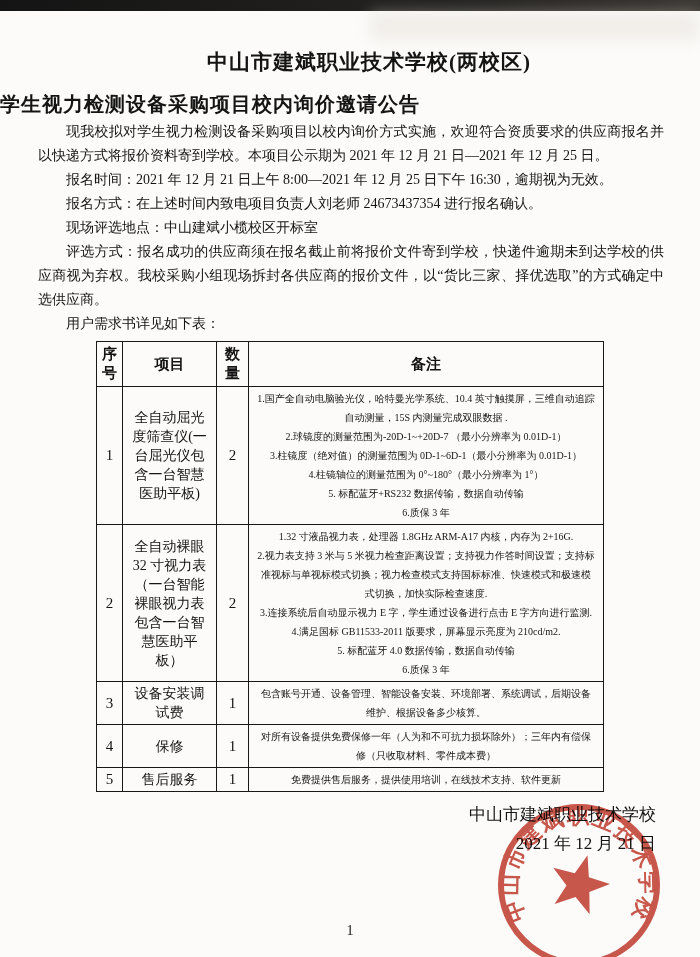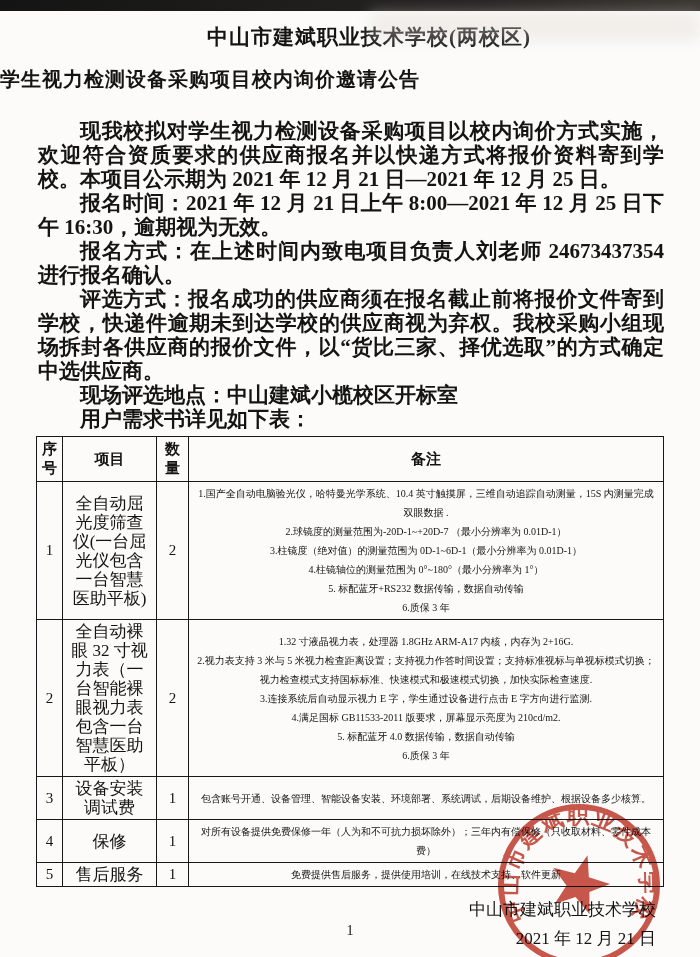--- a/index.html
+++ b/index.html
@@ -14,49 +14,49 @@
   }
   .scan-band {
     position:absolute; top:0; left:0; width:100%; height:11px;
     background:linear-gradient(to right,#141414,#262422 70%,#3a3632);
   }
   .scan-smudge {
     position:absolute; top:11px; right:0; width:330px; height:30px;
     background:#ded8d0; opacity:.35; filter:blur(7px);
   }
   h1.title1 {
-    margin:23px 0 0; text-align:center;
+    margin:48px 0 0; text-align:center;
     font-size:21px; font-weight:bold; letter-spacing:1px;padding-left:38px;
   }
   h2.title2 {
     margin:15px 0 0; text-align:left;
     font-size:20px; font-weight:bold; letter-spacing:1px;
   }
   .paras {
-    margin:26px 36px 0 38px;
-    font-size:21px; line-height:24px; text-align:justify;font-weight:bold;
+    margin:2px 36px 0 38px;
+    font-size:14px; line-height:24px; text-align:justify;
   }
   .paras p { margin:0; text-indent:2em; }
   table.req {
     border-collapse:collapse; table-layout:fixed;
-    margin:5px auto 0; width:628px;
+    margin:5px auto 0; width:508px;
     background:transparent;
   }
   table.req th, table.req td {
     border:1.6px solid #181818;
     font-weight:normal;
   }
   table.req th {
     font-size:15px; font-weight:bold; line-height:19px;
     padding:3px 1px; text-align:center; vertical-align:middle;
   }
   td.c-no, td.c-qty { text-align:center; vertical-align:middle; font-size:15px; }
   td.c-item {
     text-align:center; vertical-align:middle;
-    font-size:17px; line-height:19px; padding:2px 5px;
+    font-size:14px; line-height:19px; padding:2px 5px;
   }
   td.c-remark { padding:2px 8px; vertical-align:middle; }
   td.c-remark div { font-size:10px; line-height:19px; text-align:center; }
   .sig {
     margin-top:8px; text-align:right; padding-right:44px;
     font-size:17px; line-height:29px;
   }
   .pageno {
     position:absolute; bottom:18px; left:0; width:100%;
     text-align:center; font-size:14px;
@@ -76,22 +76,22 @@
   <div class="scan-band"></div>
   <div class="scan-smudge"></div>
 
   <h1 class="title1">中山市建斌职业技术学校(两校区)</h1>
   <h2 class="title2">学生视力检测设备采购项目校内询价邀请公告</h2>
 
   <div class="paras" id="paras">
       <p>现我校拟对学生视力检测设备采购项目以校内询价方式实施，欢迎符合资质要求的供应商报名并以快递方式将报价资料寄到学校。本项目公示期为 2021 年 12 月 21 日—2021 年 12 月 25 日。</p>
       <p>报名时间：2021 年 12 月 21 日上午 8:00—2021 年 12 月 25 日下午 16:30，逾期视为无效。</p>
       <p>报名方式：在上述时间内致电项目负责人刘老师 24673437354 进行报名确认。</p>
+      <p>现场评选地点：中山建斌小榄校区开标室</p>
       <p>评选方式：报名成功的供应商须在报名截止前将报价文件寄到学校，快递件逾期未到达学校的供应商视为弃权。我校采购小组现场拆封各供应商的报价文件，以“货比三家、择优选取”的方式确定中选供应商。</p>
-      <p>现场评选地点：中山建斌小榄校区开标室</p>
       <p>用户需求书详见如下表：</p>
     </div>
 
   <table class="req" id="req-table">
     <colgroup>
       <col style="width:26px">
         <col style="width:94px">
         <col style="width:32px">
         <col>
     </colgroup>

